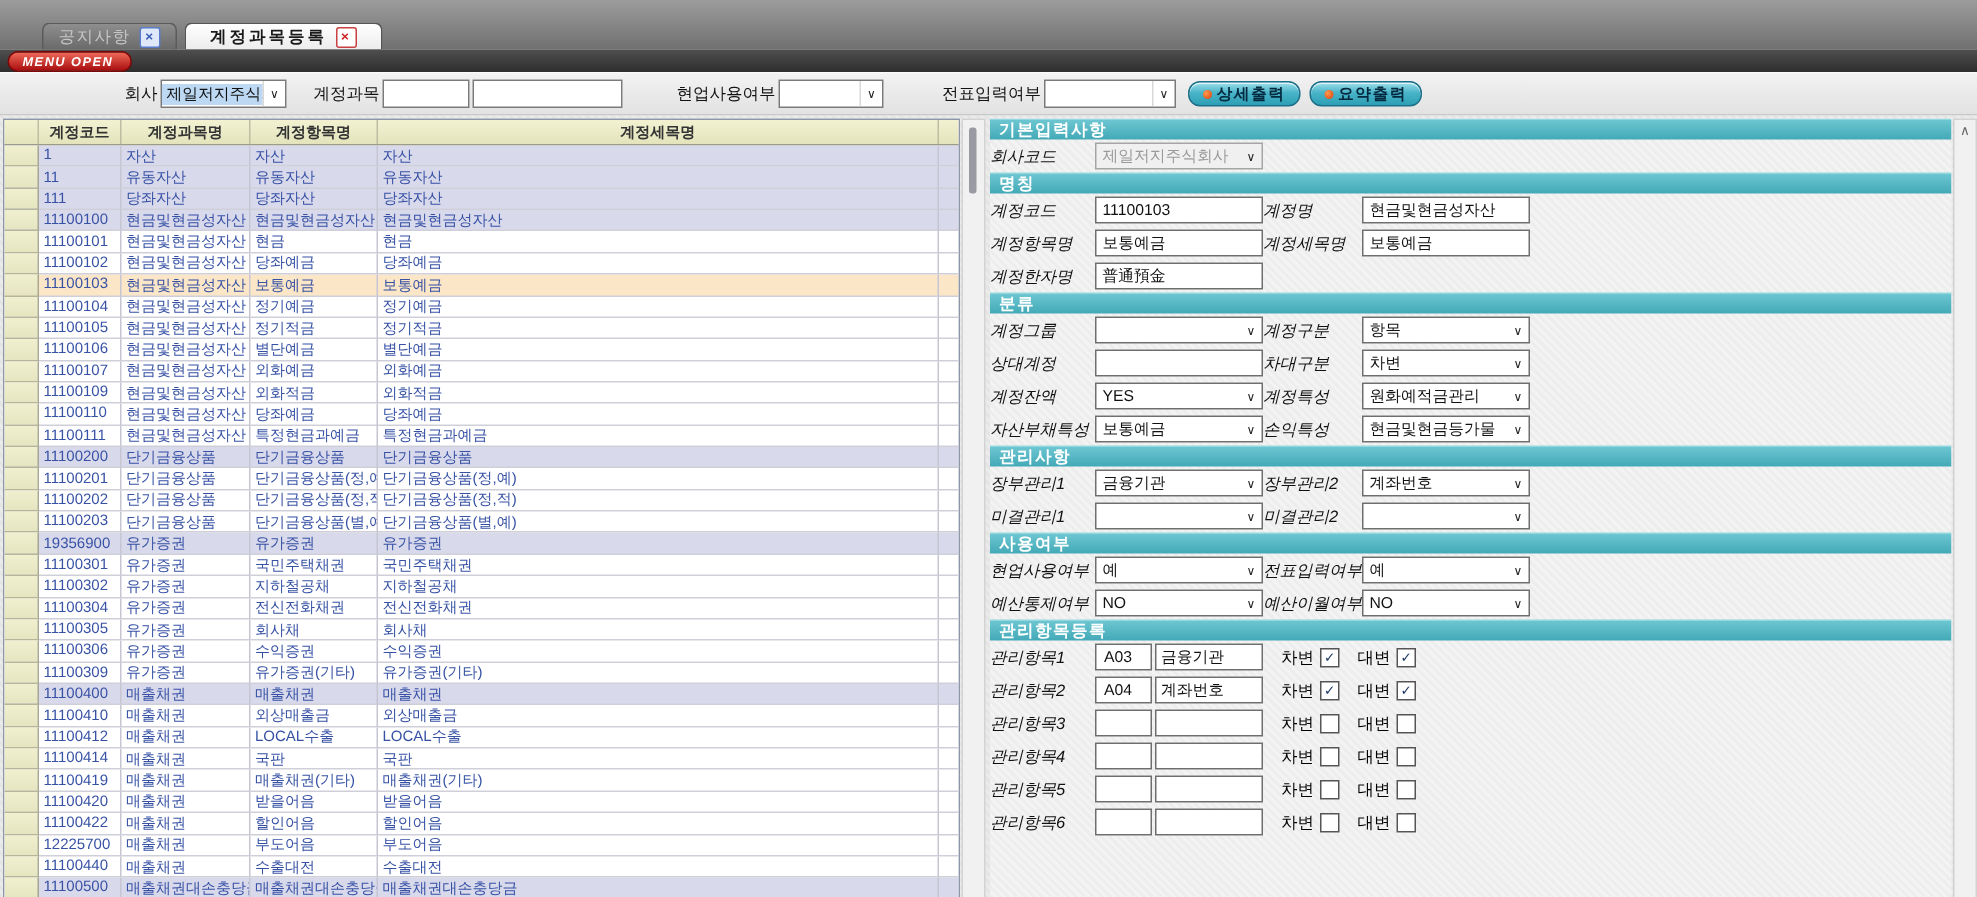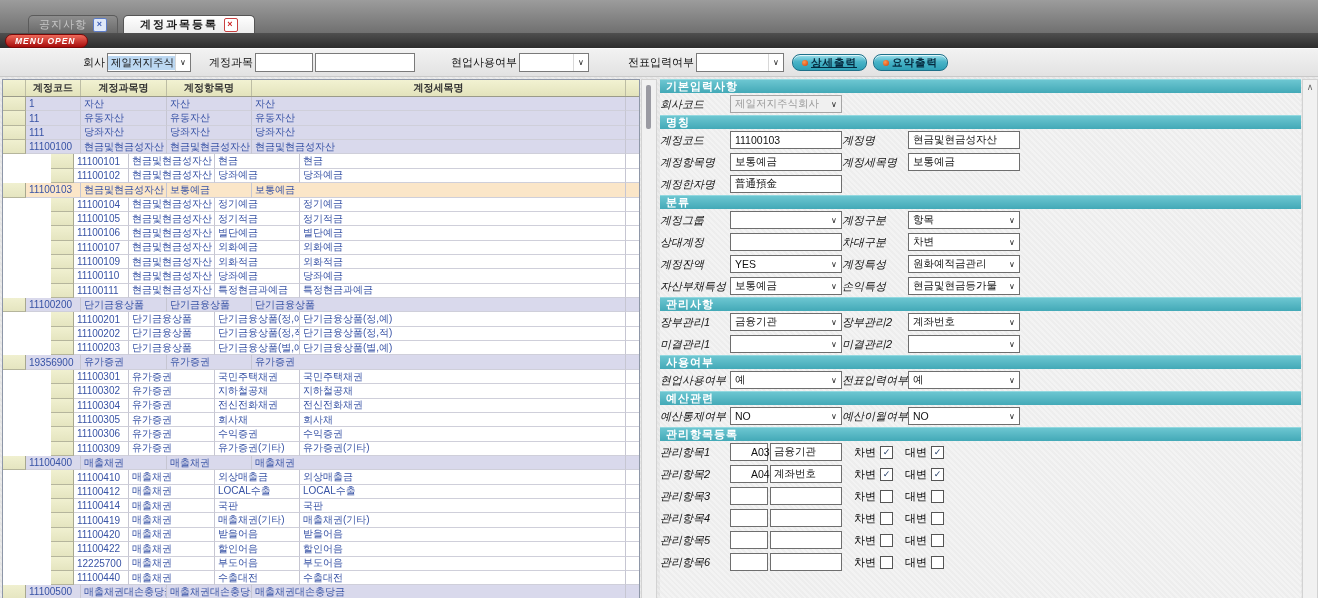--- a/index.html
+++ b/index.html
@@ -42,21 +42,21 @@
   
   .main{flex:1;display:flex;padding:2px 0 0 2px;background:#e7e7e7;
     background-image:repeating-linear-gradient(45deg,rgba(255,255,255,.18) 0 2px,rgba(0,0,0,.012) 2px 4px);}
 
   
   .grid{width:636px;flex:0 0 auto;border:1px solid #8e97a8;background:#fff;display:flex;flex-direction:column;font-size:10px;}
   .grid-head{display:flex;height:16px;background:linear-gradient(#f2f2d2,#e3e3bc);border-bottom:1px solid #9b9b8a;color:#333;font-weight:bold;flex:0 0 auto;}
   .gh{display:flex;align-items:center;justify-content:center;border-right:1px solid #bdbda4;box-sizing:border-box;}
   .grid-body{flex:1;overflow:hidden;}
   .grow{display:flex;height:14.37px;box-sizing:border-box;color:#3752a5;}
-  .grow.n{background:#fff;margin-left:48px;}
+  .grow.n{background:#fff;}
   .grow.g{background:#d9d9ec;}
   .grow.s{background:#fbe6c8;}
   .gc{display:flex;align-items:center;padding-left:3px;border-right:1px solid #c6c6d2;border-bottom:1px solid #cfcfda;box-sizing:border-box;overflow:hidden;white-space:nowrap;}
   .gc.sel{background:linear-gradient(#f0f0d0,#e5e5c0);border-right:1px solid #a8a890;border-bottom:1px solid #b5b59c;padding:0;}
   .w-sel{width:23px;flex:0 0 auto;}
   .w-code{width:55px;flex:0 0 auto;}
   .w-n1{width:86px;flex:0 0 auto;}
   .w-n2{width:85px;flex:0 0 auto;}
   .w-n3{flex:1;}
   .w-fill{width:13px;flex:0 0 auto;border-right:none;}
@@ -73,31 +73,31 @@
     font-weight:bold;font-size:11px;letter-spacing:1px;display:flex;align-items:center;padding-left:6px;}
   .form-row{height:22px;display:flex;align-items:center;}
   .flabel{width:66px;flex:0 0 auto;padding-right:4px;color:#111;white-space:nowrap;font-size:11px;font-style:italic;}
   .flabel.c2{width:62px;}
   .fctrl{height:16px;box-sizing:content-box;background:#fff;border:1px solid #6e6e6e;display:flex;align-items:center;font-size:10.5px;color:#111;}
   .fctrl.inp{width:112px;padding-left:4px;box-sizing:border-box;height:18px;}
   .fctrl.selb{width:112px;box-sizing:border-box;height:18px;justify-content:space-between;}
   .fctrl.selb .sval{padding-left:4px;white-space:nowrap;overflow:hidden;}
   .fctrl.selb .sarr{width:14px;text-align:center;font-size:8px;color:#222;flex:0 0 auto;}
   .fctrl.disabled{background:#f0f0f0;border-color:#a5a5a5;color:#9a9a9a;}
-  .fctrl.small{width:38px;padding-left:20px;box-sizing:border-box;height:18px;}
+  .fctrl.small{width:38px;padding-left:5px;box-sizing:border-box;height:18px;}
   .fctrl.med{width:72px;padding-left:3px;box-sizing:border-box;height:18px;margin-left:2px;}
   .dc-lbl{margin-left:12px;font-size:11px;}
   .cb{width:11px;height:11px;border:1px solid #555;background:#fff;margin-left:4px;display:inline-flex;align-items:center;justify-content:center;font-size:9px;line-height:1;color:#1f3a66;}
 
   
   .statusbar{height:10px;background:#e0e0e0;border-top:1px solid #c6c6c6;flex:0 0 auto;}
   .bottombar{height:9px;background:linear-gradient(#565656,#2e2e2e);flex:0 0 auto;}
 
   
-  .ml2{margin-left:2px;} .ml8{margin-left:8px;text-decoration:underline;} .ml6{margin-left:6px;}
+  .ml2{margin-left:2px;} .ml8{margin-left:8px;} .ml6{margin-left:6px;}
   .ml18{margin-left:18px;} .ml36{margin-left:36px;} .ml39{margin-left:39px;}
   .w82{width:82px;} .w68{width:68px;} .w86{width:86px;} .w52{width:52px;} .w94{width:94px;}
 </style>
 </head>
 <body>
 
 <div class="window">
 
   <div class="tabbar">
     <div class="tab inactive">
@@ -545,21 +545,20 @@
           <div class="fctrl selb">
             <span class="sval">예</span>
             <span class="sarr">∨</span>
           </div>
           <span class="flabel c2">전표입력여부</span>
           <div class="fctrl selb">
             <span class="sval">예</span>
             <span class="sarr">∨</span>
           </div>
         </div>
-        <div class="sect-head">예산관련</div>
         <div class="form-row">
           <span class="flabel">예산통제여부</span>
           <div class="fctrl selb">
             <span class="sval">NO</span>
             <span class="sarr">∨</span>
           </div>
           <span class="flabel c2">예산이월여부</span>
           <div class="fctrl selb">
             <span class="sval">NO</span>
             <span class="sarr">∨</span>

